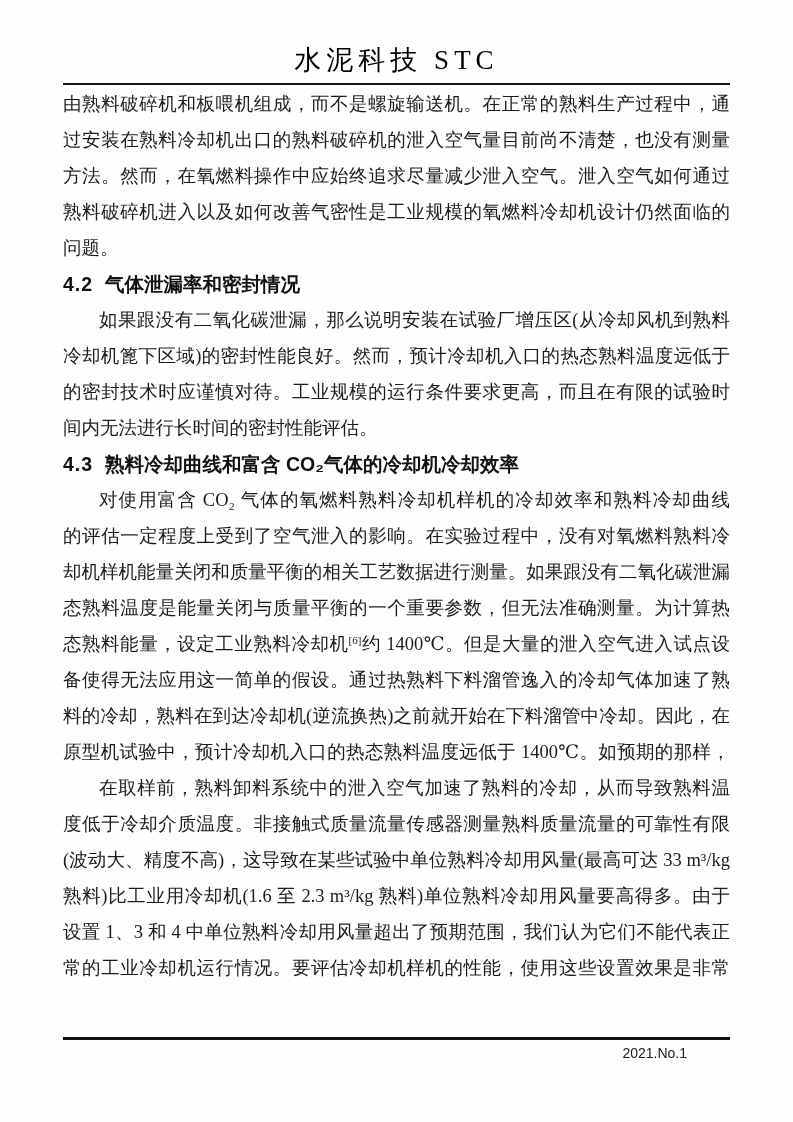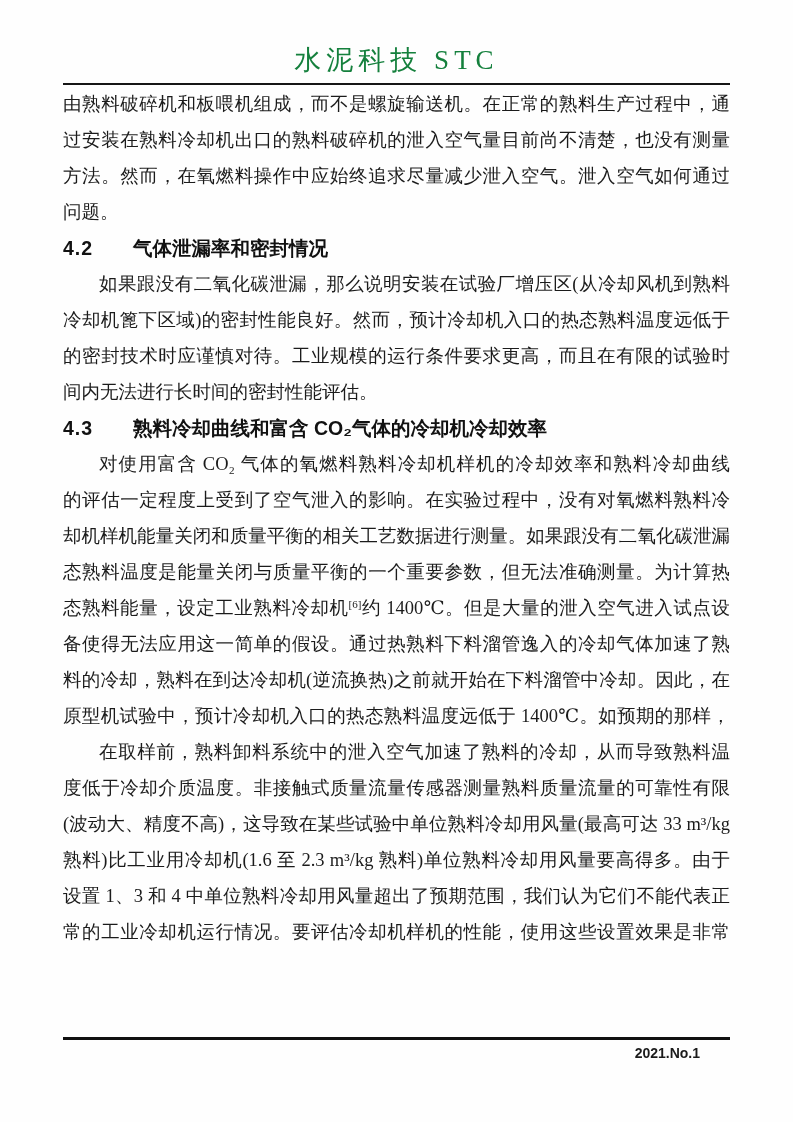--- a/index.html
+++ b/index.html
@@ -18,21 +18,21 @@
   }
   
   .journal-title {
     position: absolute;
     left: 63px; top: 40px; width: 667px; height: 40px;
     line-height: 40px;
     text-align: center;
     font-size: 27px;
     letter-spacing: 5px;
     font-weight: 500;
-    color: #15803d;
+    color: #000000;
     font-family: "Liberation Serif", "DejaVu Serif", serif;
   }
   .header-rule {
     position: absolute;
     left: 63px; top: 83px; width: 667px; height: 0;
     border-top: 2.5px solid #151515;
   }
   
   .body-text {
     position: absolute;
@@ -54,21 +54,21 @@
   }
   .line.indent { text-indent: 36px; }
   .heading {
     font-family: "Liberation Sans", "DejaVu Sans", sans-serif;
     font-weight: bold;
     font-size: 19.5px;
     text-align: left;
     text-align-last: left;
     color: #111;
   }
-  .heading .h-num { margin-right: 40px; letter-spacing: 1px; }
+  .heading .h-num { margin-right: 12px; letter-spacing: 1px; }
   sup.ref {
     font-size: 11px;
     line-height: 0;
     vertical-align: 6px;
   }
   
   .footer-rule {
     position: absolute;
     left: 63px; top: 1037px; width: 667px; height: 0;
     border-top: 3.5px solid #101010;
@@ -77,42 +77,43 @@
     position: absolute;
     left: 63px; top: 1044px; width: 667px; height: 18px;
     line-height: 18px;
     text-align: center;
     font-size: 14px;
     font-family: "Liberation Sans", "DejaVu Sans", sans-serif;
     color: #1b1b1b;
   }
   .footer-issue {
     position: absolute;
-    top: 1044px; right: 93px; height: 18px;
+    top: 1044px; right: 106px; height: 18px;
     line-height: 18px;
     font-size: 14px;
-    font-weight: 700;
+    font-weight: 400;
     font-family: "Liberation Sans", "DejaVu Sans", sans-serif;
     color: #1b1b1b;
   }
 </style>
 </head>
 <body>
 
 <div class="page">
 
   <div class="journal-title">水泥科技 STC</div>
   <div class="header-rule"></div>
 
   <div class="body-text">
 
     <div>
       <div class="line">由熟料破碎机和板喂机组成，而不是螺旋输送机。在正常的熟料生产过程中，通</div>
       <div class="line">过安装在熟料冷却机出口的熟料破碎机的泄入空气量目前尚不清楚，也没有测量</div>
       <div class="line">方法。然而，在氧燃料操作中应始终追求尽量减少泄入空气。泄入空气如何通过</div>
+      <div class="line">熟料破碎机进入以及如何改善气密性是工业规模的氧燃料冷却机设计仍然面临的</div>
       <div class="line lastline">问题。</div>
     </div>
 
     <div class="line heading">
       <span class="h-num">4.2</span><span class="h-title">气体泄漏率和密封情况</span>
     </div>
 
     <div>
       <div class="line indent">如果跟没有二氧化碳泄漏，那么说明安装在试验厂增压区(从冷却风机到熟料</div>
       <div class="line">冷却机篦下区域)的密封性能良好。然而，预计冷却机入口的热态熟料温度远低于</div>

